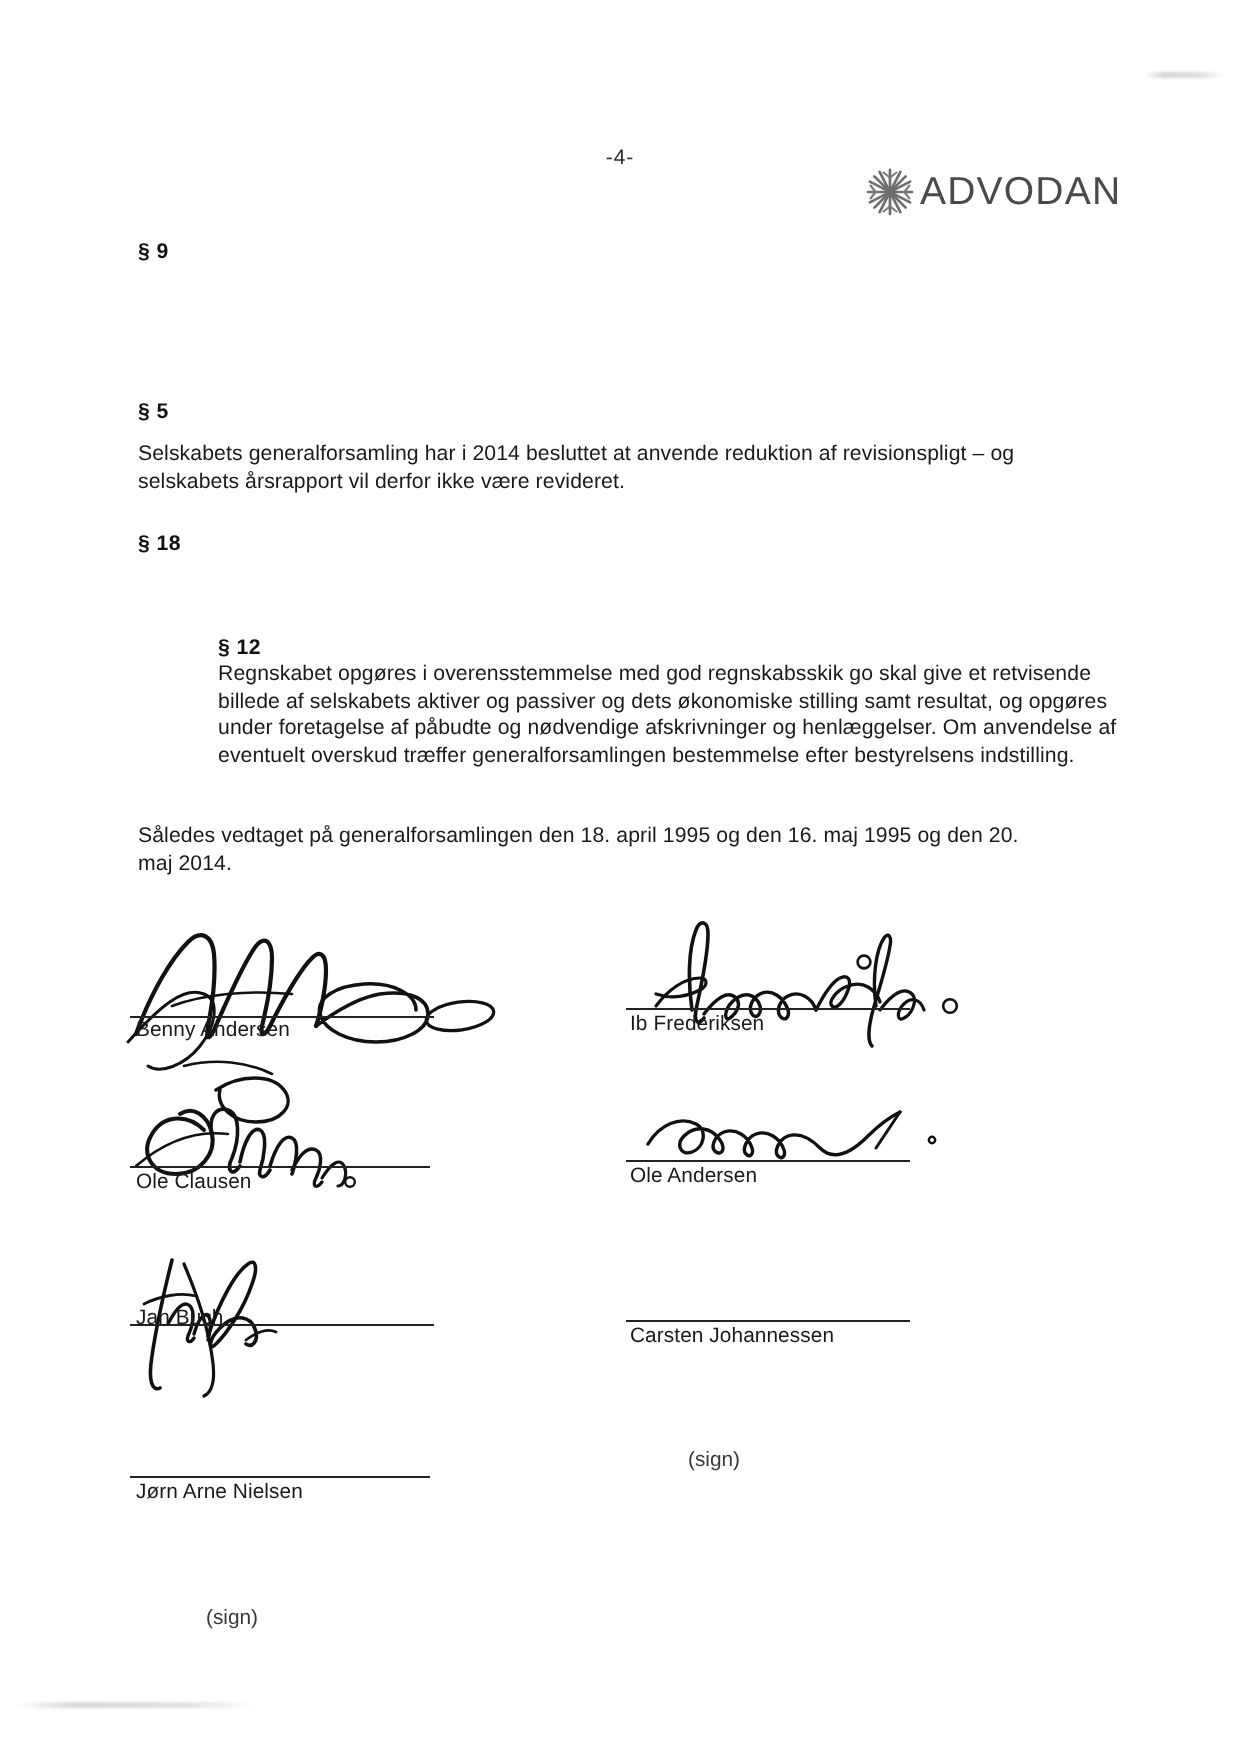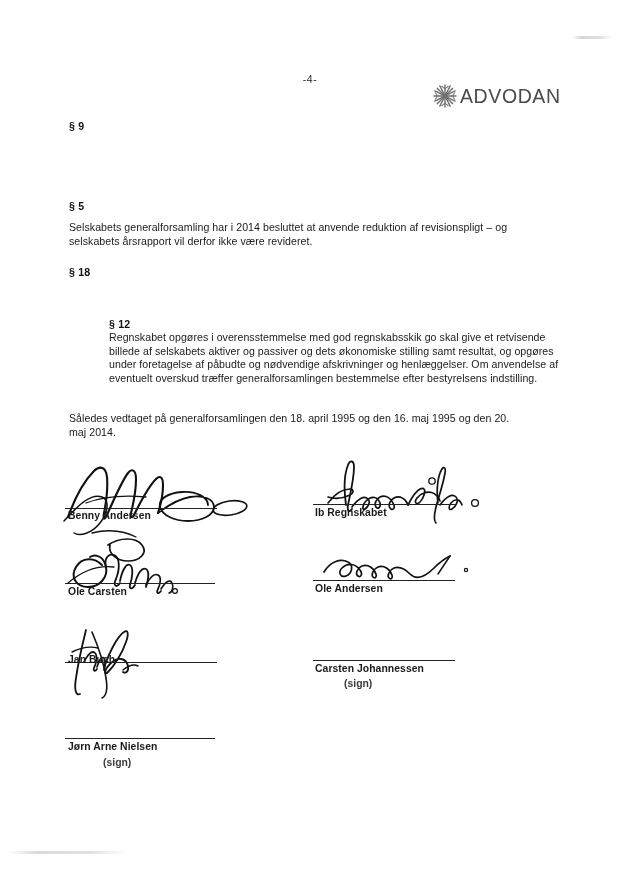--- a/index.html
+++ b/index.html
@@ -81,39 +81,40 @@
   .gap-after-heading { height: 9px; }
   .tight { height: 1px; }
 
   #sec9  { position: absolute; left: 0; top: 0;   width: 462px; }
   #sec10 { position: absolute; left: 0; top: 80px; width: 460px; }
   #sec11 { position: absolute; left: 0; top: 146px; width: 440px; }
   #sec12 { position: absolute; left: 0; top: 198px; width: 460px; margin-left: 40px; }
   #adoption { position: absolute; left: 0; top: 292px; width: 460px; }
 
   
-  #signatures { position: absolute; left: 0; top: 0; width: 588px; height: 876px; font-weight: bold; }
+  #signatures { position: absolute; left: 0; top: 0; width: 588px; height: 876px; }
   .sig-block { position: absolute; }
   .sig-line {
     position: absolute;
     height: 1px;
     background: #222;
   }
   .sig-name {
     position: absolute;
     font-size: 10.4px;
     color: #1a1a1a;
     white-space: nowrap;
     letter-spacing: .05px;
   }
   .sig-sign {
     position: absolute;
     font-size: 10.4px;
     color: #3a3a3a;
     white-space: nowrap;
+    margin-top: 47px;
   }
   .ink {
     position: absolute;
     pointer-events: none;
   }
   .ink svg { display: block; overflow: visible; }
   .ink path, .ink ellipse, .ink circle, .ink line {
     fill: none;
     stroke: #111111;
     stroke-linecap: round;
@@ -213,39 +214,39 @@
           <path d="M26 50 C24 36 24 20 28 10 C30 5 34 5 34 12 C34 24 30 40 28 50 C27 56 29 58 32 54" stroke-width="1.8"></path>
           <path d="M32 52 C38 44 44 40 48 44 C51 47 48 52 45 54 C42 56 42 50 46 46 C52 40 58 42 60 48 C61 52 58 55 56 52 C54 49 56 44 60 42 C66 39 72 44 74 50 C75 54 72 56 70 53 C68 50 70 45 74 43 C80 40 86 44 88 50" stroke-width="1.7"></path>
           <path d="M88 50 C92 42 96 36 100 34 C104 32 106 35 104 40 C102 46 98 50 96 48 C94 46 98 40 104 38 C112 35 118 40 120 46" stroke-width="1.7"></path>
           <path d="M118 48 C116 34 118 20 122 14 C124 11 126 13 125 18 C123 30 118 44 116 52 C114 60 114 66 116 68" stroke-width="1.7"></path>
           <path d="M120 50 C126 42 132 38 136 42 C139 45 136 52 132 54 C129 56 128 52 131 48 C135 43 140 44 142 50" stroke-width="1.6"></path>
           <circle cx="112" cy="26" r="3.2" stroke-width="1.3"></circle>
           <circle cx="155" cy="48" r="3.4" stroke-width="1.3"></circle>
         </svg>
       </div>
       <div class="sig-line" style="left:313px; top:504px; width:142px;"></div>
-      <div class="sig-name" style="left:315px; top:507px;">Ib Regnskabet</div>
+      <div class="sig-name" style="left:315px; top:507px;">Ib Frederiksen</div>
     </div>
 
     <div class="sig-block">
       <div class="ink" style="left:62px; top:535px;">
         <svg width="180" height="60" viewBox="0 0 180 60">
           <path d="M46 10 C58 2 74 2 80 10 C86 18 78 26 66 26 C54 26 46 18 48 10" stroke-width="1.7"></path>
           <path d="M40 30 C32 22 20 22 14 32 C8 42 14 52 26 52 C38 52 46 42 44 32 C42 22 34 18 28 22" stroke-width="2"></path>
           <path d="M44 32 C42 24 46 18 52 20 C58 22 58 34 54 44 C51 50 54 54 58 48" stroke-width="1.8"></path>
           <path d="M58 46 C60 36 64 28 68 30 C72 32 70 44 68 50 C67 54 70 55 73 50" stroke-width="1.8"></path>
           <path d="M73 48 C76 38 80 32 84 34 C88 36 86 46 84 52" stroke-width="1.8"></path>
           <path d="M84 50 C88 42 92 38 96 40 C100 42 98 50 96 54 C94 58 96 60 99 56" stroke-width="1.7"></path>
           <path d="M99 54 C104 46 108 44 110 48 C112 52 110 58 107 58" stroke-width="1.6"></path>
           <circle cx="113" cy="56" r="2.4" stroke-width="1.2"></circle>
           <path d="M6 48 C20 36 36 30 52 32" stroke-width="1.3"></path>
         </svg>
       </div>
       <div class="sig-line" style="left:65px; top:583px; width:150px;"></div>
-      <div class="sig-name" style="left:68px; top:586px;">Ole Carsten</div>
+      <div class="sig-name" style="left:68px; top:586px;">Ole Clausen</div>
     </div>
 
     <div class="sig-block">
       <div class="ink" style="left:318px; top:550px;">
         <svg width="160" height="36" viewBox="0 0 160 36">
           <path d="M6 22 C12 12 22 8 30 12 C36 15 34 24 28 26 C22 28 20 22 24 18 C30 12 38 14 42 20 C45 24 43 28 40 26 C37 24 39 18 44 16 C50 14 56 18 58 24 C59 27 57 29 55 27 C53 25 55 19 60 17 C66 15 72 19 74 25 C75 28 73 30 71 28 C69 26 71 20 76 18 C82 16 88 20 92 24 C98 30 106 28 116 18 C122 12 128 8 132 6" stroke-width="1.7"></path>
           <path d="M132 6 C128 12 124 18 120 24" stroke-width="1.5"></path>
           <circle cx="148" cy="20" r="1.6" stroke-width="1.2"></circle>
         </svg>
       </div>

